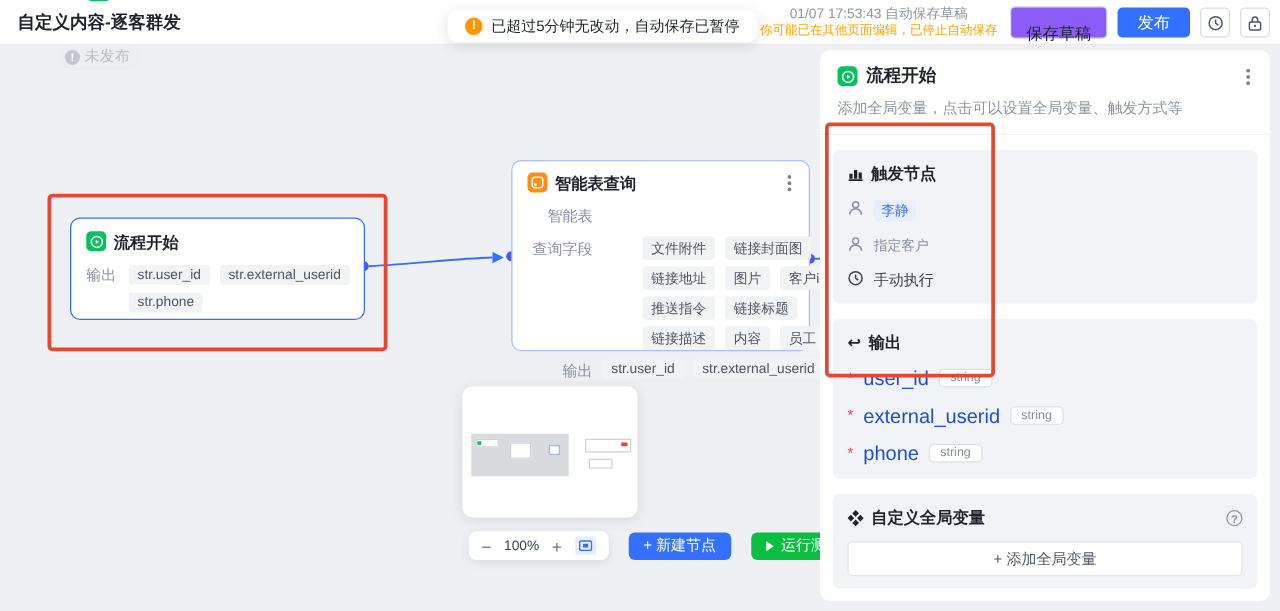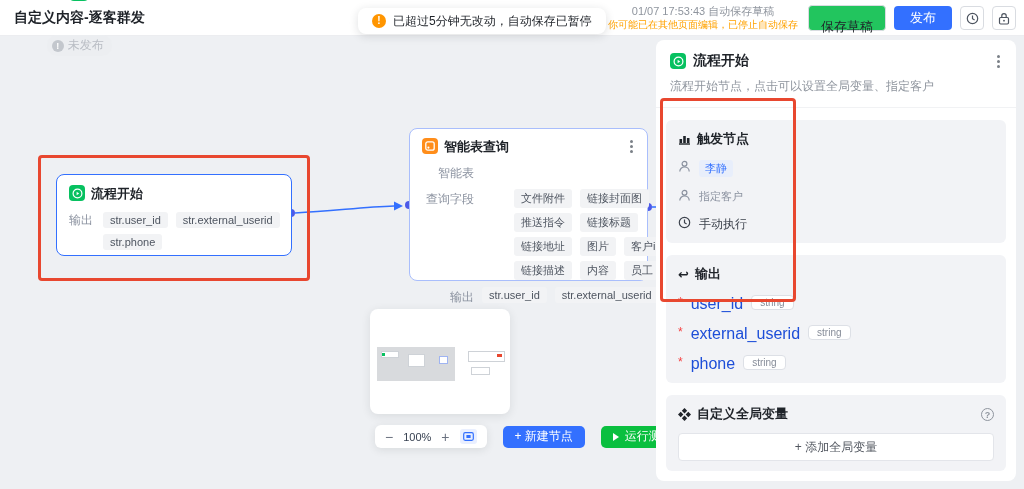--- a/index.html
+++ b/index.html
@@ -20,21 +20,21 @@
   .toast { position:absolute; left:358px; top:8px; height:26px; background:#fff; border-radius:8px;
            box-shadow:0 2px 10px rgba(31,35,41,.14); display:flex; align-items:center; gap:7px;
            padding:0 14px; font-size:12px; color:#1f2329; z-index:40; white-space:nowrap; }
   .toast-ic { width:14px; height:14px; border-radius:50%; background:#ff9500; color:#fff; font-size:10px;
               line-height:14px; text-align:center; font-weight:bold; flex:none; }
   .h-right { position:absolute; right:8px; top:0; height:36px; display:flex; align-items:center; gap:8px; }
   .save-info { display:flex; flex-direction:column; align-items:center; line-height:1.2; margin-right:2px; }
   .save-time { font-size:11px; color:#8f959e; }
   .save-warn { font-size:10px; color:#ffa200; }
   .btn { border:none; border-radius:4px; font-size:13px; cursor:pointer; font-family:inherit; }
-  .btn.ghost { background:#22c55e; border:1px solid #d9dce1; color:#1f2329; height:24px; padding:12px 12px; }
+  .btn.ghost { background:#8b5cf6; border:1px solid #d9dce1; color:#1f2329; height:24px; padding:12px 12px; }
   .btn.primary { background:#3370ff; color:#fff; height:24px; padding:0 16px; }
   .iconbtn { width:24px; height:24px; background:#fff; border:1px solid #d9dce1; border-radius:4px;
              display:flex; align-items:center; justify-content:center; cursor:pointer; }
 
   
   .canvas { position:absolute; top:36px; left:0; width:1024px; height:453px; background:#eef0f3; }
   .edges { position:absolute; top:0; left:0; z-index:5; pointer-events:none; }
   .red-rect { position:absolute; border:3px solid #e8472f; border-radius:4px; z-index:20; pointer-events:none; }
   .rr1 { left:38px; top:155px; width:272px; height:126px; }
 
@@ -204,27 +204,27 @@
       <span class="lab">智能表</span>
     </div>
     <div class="t-row">
       <span class="lab">查询字段</span>
       <div class="t-tags">
         <div class="tagrow">
           <span class="tag">文件附件</span>
           <span class="tag">链接封面图</span>
         </div>
         <div class="tagrow">
-          <span class="tag">推送指令</span>
-          <span class="tag">链接标题</span>
-        </div>
-        <div class="tagrow">
           <span class="tag">链接地址</span>
           <span class="tag">图片</span>
           <span class="tag">客户id</span>
+        </div>
+        <div class="tagrow">
+          <span class="tag">推送指令</span>
+          <span class="tag">链接标题</span>
         </div>
         <div class="tagrow">
           <span class="tag">链接描述</span>
           <span class="tag">内容</span>
           <span class="tag">员工</span>
         </div>
       </div>
     </div>
     <div class="t-row">
       <span class="lab">输出</span>
@@ -273,21 +273,21 @@
             <path d="M4.6 3.8 L7.2 5.5 L4.6 7.2 Z" fill="#fff"></path>
           </svg>
       </span>
       <span class="p-title">流程开始</span>
       <span class="kebab">
           <i></i>
           <i></i>
           <i></i>
         </span>
     </div>
-    <div class="p-desc">流程开始节点，点击可以设置全局变量、指定客户</div>
+    <div class="p-desc">添加全局变量，点击可以设置全局变量、触发方式等</div>
 
     <div class="p-card">
       <div class="sec-title">
         <svg width="13" height="12" viewBox="0 0 13 12">
           <path d="M1 11 H12" stroke="#1f2329" stroke-width="1.4"></path>
           <rect x="1.5" y="6" width="2.6" height="4" fill="#1f2329"></rect>
           <rect x="5.2" y="3" width="2.6" height="7" fill="#1f2329"></rect>
           <rect x="8.9" y="5" width="2.6" height="5" fill="#1f2329"></rect>
         </svg>
         <span>触发节点</span>

